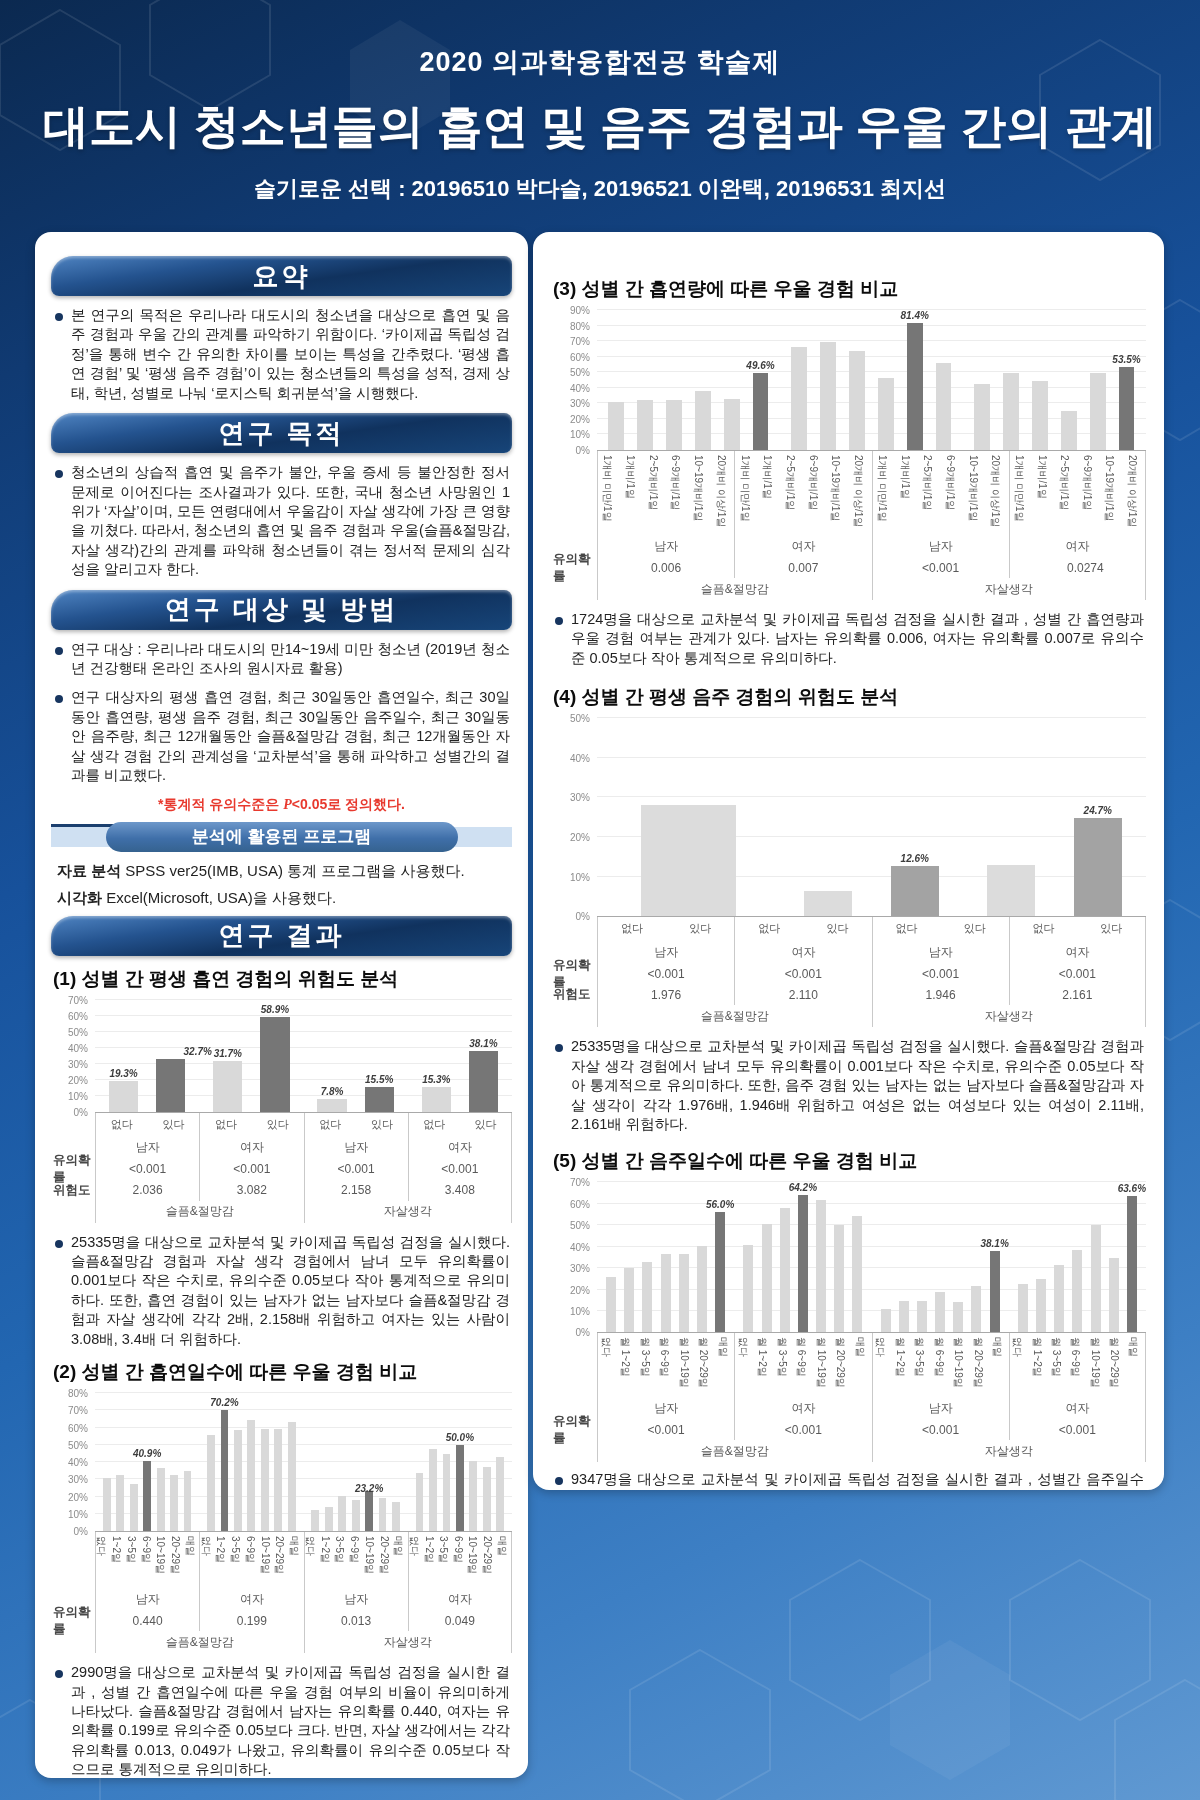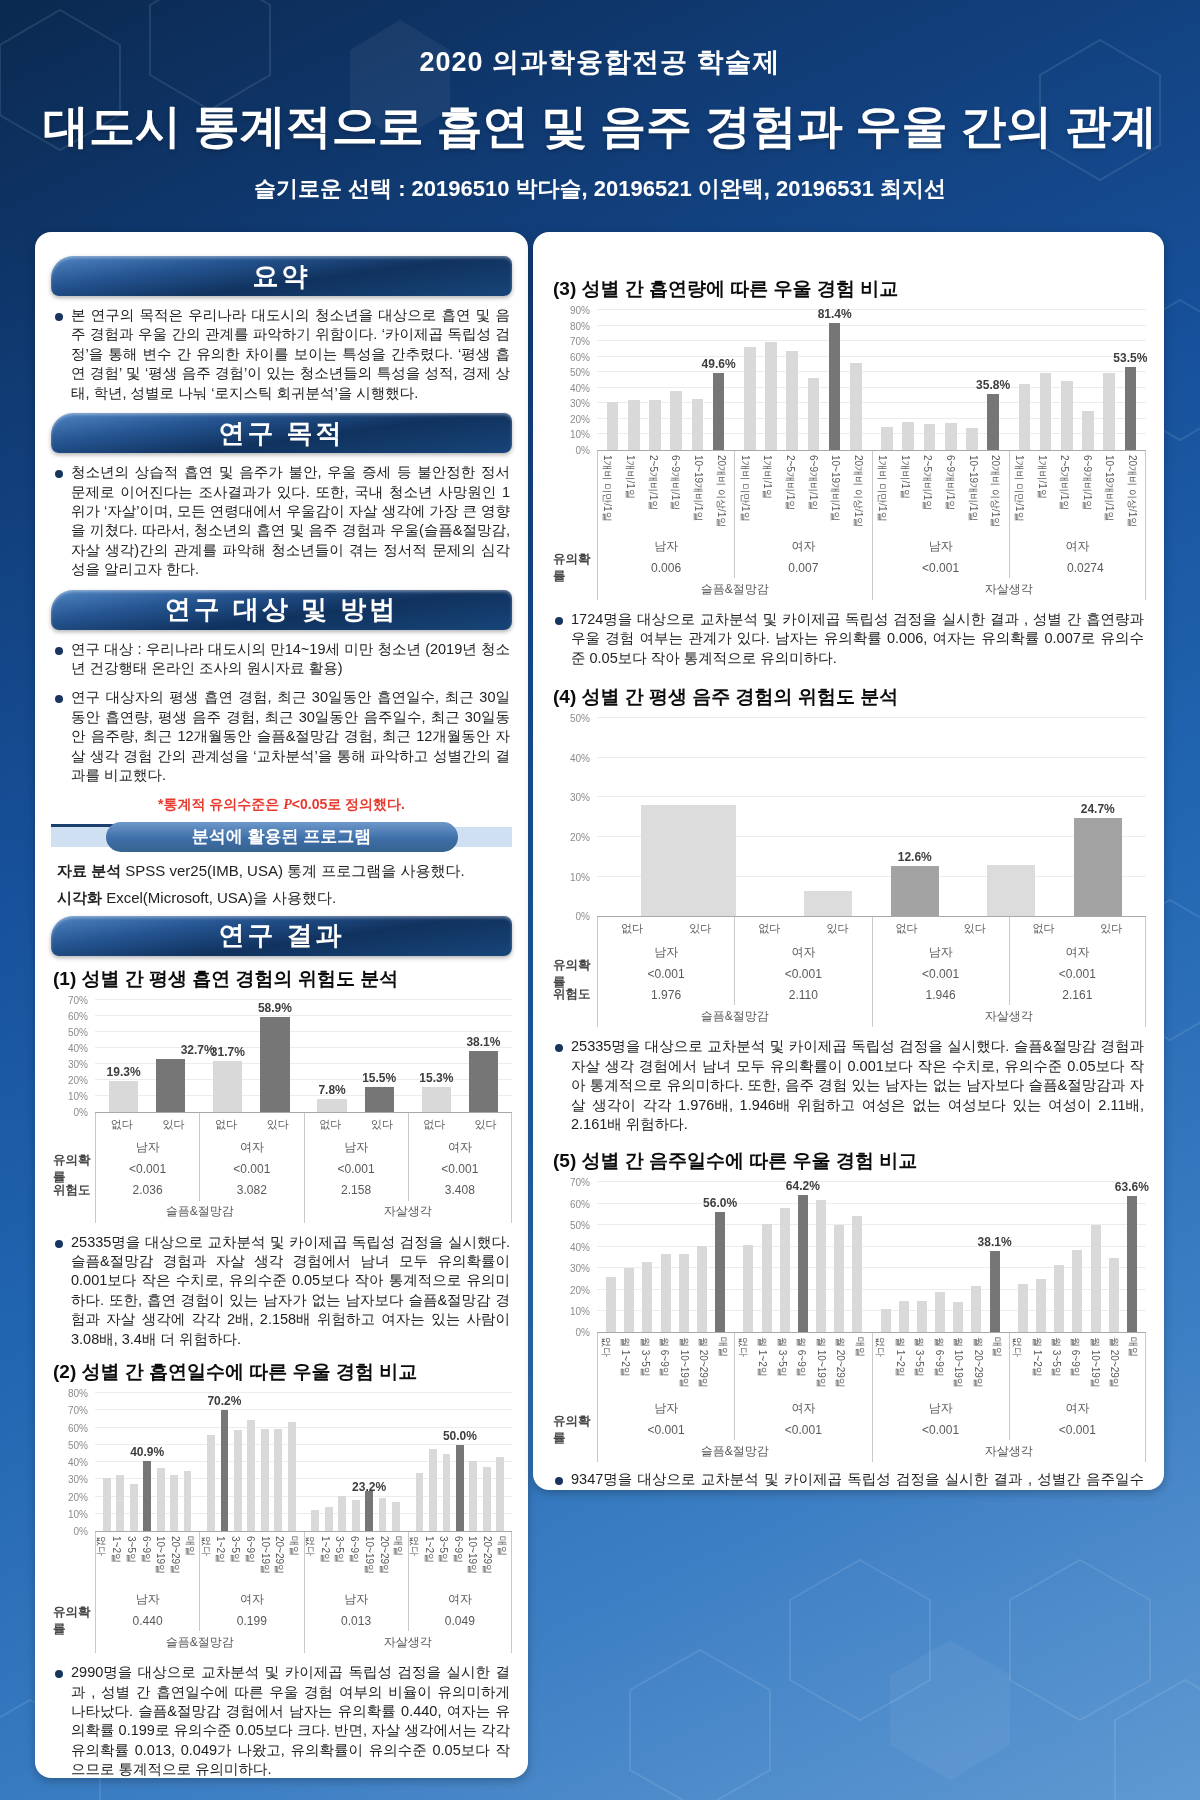--- a/index.html
+++ b/index.html
@@ -39,21 +39,21 @@
   
   .chart-title{margin:10px 0 8px 2px;font-size:19px;font-weight:800;color:#0c0c0c;}
   .c-plotrow{display:flex;}
   .c-y{position:relative;}
   .c-ytick{position:absolute;right:7px;font-size:10px;color:#8c8c8c;}
   .c-plot{flex:1;position:relative;border-bottom:1px solid #a9a9a9;}
   .c-grid{position:absolute;left:0;right:0;height:1px;background:#ececec;}
   .c-bars{position:absolute;inset:0;display:flex;z-index:1;}
   .c-group{flex:1;display:flex;align-items:flex-end;padding:0 5px;}
   .c-slot{flex:1;position:relative;display:flex;justify-content:center;align-items:flex-end;height:100%;}
-  .c-vlabel{position:absolute;left:50%;transform:translateX(-50%);font-weight:700;font-size:12px;color:#3d3d3d;white-space:nowrap;z-index:2;}
+  .c-vlabel{position:absolute;left:50%;transform:translateX(-50%);font-weight:700;font-size:10px;color:#3d3d3d;white-space:nowrap;z-index:2;font-style:italic;}
   .c-table{display:grid;}
   .c-cell{border-left:1px solid #c9c9c9;display:flex;align-items:center;justify-content:center;color:#595959;font-size:12px;}
   .c-br{border-right:1px solid #c9c9c9;}
   .c-cats{display:flex;border-left:1px solid #c9c9c9;overflow:hidden;}
   .c-cat{flex:1;text-align:center;font-size:11px;color:#595959;padding-top:4px;}
   .c-cat.rot{position:relative;}
   .c-cat.rot span{position:absolute;top:4px;left:calc(50% + 5px);transform-origin:0 0;transform:rotate(90deg);
     font-size:10px;white-space:nowrap;color:#595959;}
   .c-gutlab{display:flex;align-items:center;font-size:12.5px;font-weight:700;color:#474747;padding-left:2px;}
 </style>
@@ -76,21 +76,21 @@
       <polygon points="30,1700 100,1740 100,1820 30,1860 -40,1820 -40,1740"></polygon>
     </g>
     <g fill="rgba(255,255,255,0.05)">
       <polygon points="400,20 450,50 450,110 400,140 350,110 350,50"></polygon>
       <polygon points="950,1640 1010,1675 1010,1745 950,1780 890,1745 890,1675"></polygon>
     </g>
   </svg>
 
   <header id="header">
     <div class="event-title">2020 의과학융합전공 학술제</div>
-    <div class="main-title">대도시 통계적으로 흡연 및 음주 경험과 우울 간의 관계</div>
+    <div class="main-title">대도시 청소년들의 흡연 및 음주 경험과 우울 간의 관계</div>
     <div class="authors">슬기로운 선택 : 20196510 박다슬, 20196521 이완택, 20196531 최지선</div>
   </header>
 
   <section class="panel" id="left-panel">
 
     <div class="sec-head">요약</div>
     <div class="bullet">
       <span class="dot"></span>
       <p>본 연구의 목적은 우리나라 대도시의 청소년을 대상으로 흡연 및 음주 경험과 우울 간의 관계를 파악하기 위함이다. ‘카이제곱 독립성 검정’을 통해 변수 간 유의한 차이를 보이는 특성을 간추렸다. ‘평생 흡연 경험’ 및 ‘평생 음주 경험’이 있는 청소년들의 특성을 성적, 경제 상태, 학년, 성별로 나눠 ‘로지스틱 회귀분석’을 시행했다.</p>
     </div>
@@ -528,41 +528,20 @@
                 <div class="c-slot">
                   <div class="c-bar" style="height: 126.622px; width: 55%; background: rgb(118, 118, 118);"></div>
                   <div class="c-vlabel" style="bottom: 128.622px;">81.4%</div>
                 </div>
                 <div class="c-slot">
                   <div class="c-bar" style="height: 87.1111px; width: 55%; background: rgb(217, 217, 217);"></div>
                 </div>
               </div>
               <div class="c-group">
                 <div class="c-slot">
-                  <div class="c-bar" style="height: 23.3333px; width: 55%; background: rgb(217, 217, 217);"></div>
-                </div>
-                <div class="c-slot">
-                  <div class="c-bar" style="height: 28px; width: 55%; background: rgb(217, 217, 217);"></div>
-                </div>
-                <div class="c-slot">
-                  <div class="c-bar" style="height: 25.6667px; width: 55%; background: rgb(217, 217, 217);"></div>
-                </div>
-                <div class="c-slot">
-                  <div class="c-bar" style="height: 27.2222px; width: 55%; background: rgb(217, 217, 217);"></div>
-                </div>
-                <div class="c-slot">
-                  <div class="c-bar" style="height: 21.7778px; width: 55%; background: rgb(217, 217, 217);"></div>
-                </div>
-                <div class="c-slot">
-                  <div class="c-bar" style="height: 55.6889px; width: 55%; background: rgb(118, 118, 118);"></div>
-                  <div class="c-vlabel" style="bottom: 57.6889px;">35.8%</div>
-                </div>
-              </div>
-              <div class="c-group">
-                <div class="c-slot">
                   <div class="c-bar" style="height: 66.1111px; width: 55%; background: rgb(217, 217, 217);"></div>
                 </div>
                 <div class="c-slot">
                   <div class="c-bar" style="height: 77px; width: 55%; background: rgb(217, 217, 217);"></div>
                 </div>
                 <div class="c-slot">
                   <div class="c-bar" style="height: 69.2222px; width: 55%; background: rgb(217, 217, 217);"></div>
                 </div>
                 <div class="c-slot">
                   <div class="c-bar" style="height: 38.8889px; width: 55%; background: rgb(217, 217, 217);"></div>

